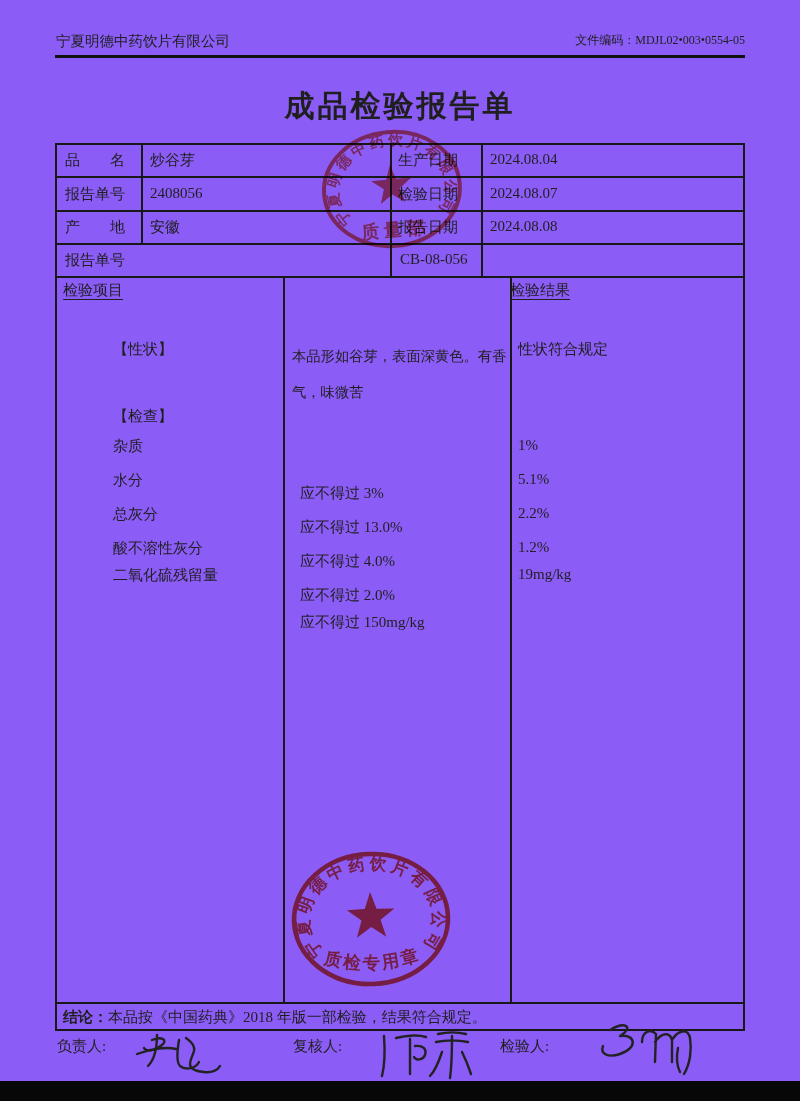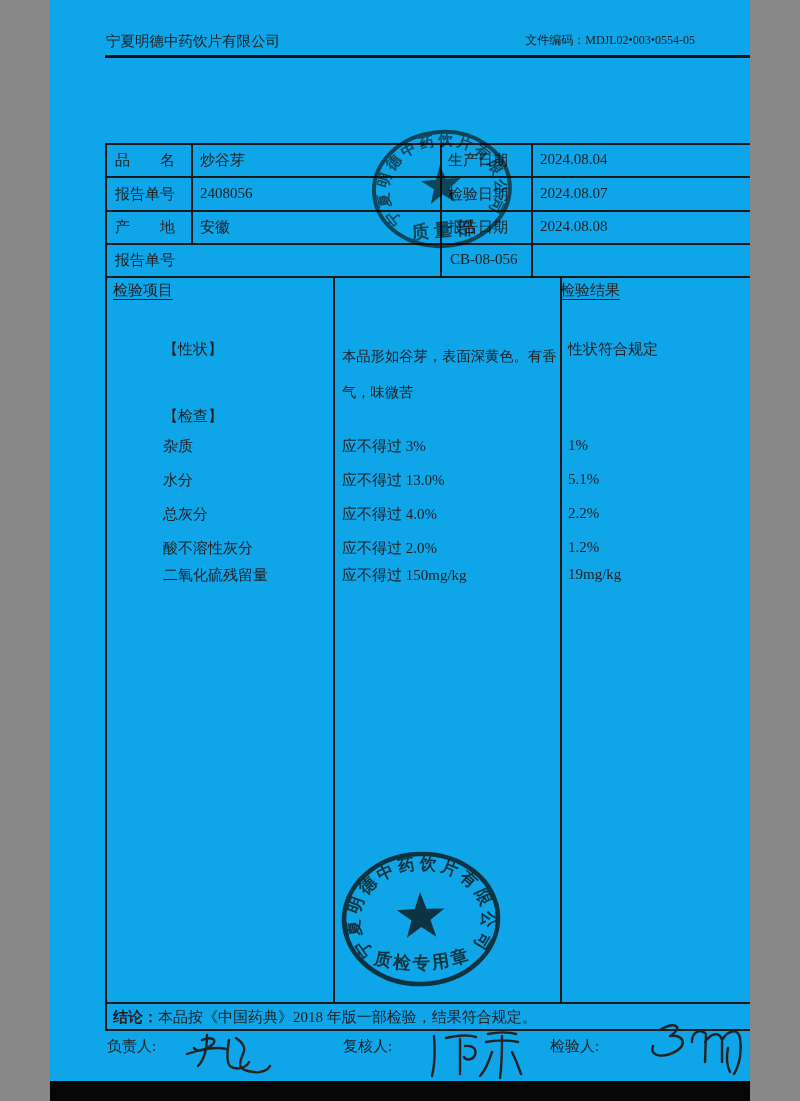--- a/index.html
+++ b/index.html
@@ -1,18 +1,18 @@
 <!DOCTYPE html>
 <html><head>
 <meta charset="utf-8">
 <style>
   html,body{margin:0;padding:0;background:#888;}
   .page{
-    position:relative;width:700px;height:1101px;margin:0 auto;
-    background:#0ea5e9;overflow:hidden;
+    position:relative;width:800px;height:1101px;margin:0 auto;
+    background:#8b5cf6;overflow:hidden;
     font-family:"Liberation Serif","DejaVu Serif",serif;
     color:#1f1f1f;
   }
   .t{position:absolute;white-space:nowrap;font-size:15px;line-height:1.2;}
   
   .hdr-left{left:56px;top:33px;font-size:14.5px;}
   .hdr-right{right:55px;top:33px;font-size:12px;}
   .rule{position:absolute;left:55px;top:55px;width:690px;height:3px;background:#111;}
   .title{
     position:absolute;left:0;top:86px;width:800px;text-align:center;
@@ -22,21 +22,21 @@
   .frame{position:absolute;left:55px;top:143px;width:690px;height:888px;
          border:2px solid #181818;box-sizing:border-box;z-index:1;}
   .hline{position:absolute;left:55px;width:690px;height:2px;background:#181818;z-index:1;}
   .vline{position:absolute;width:2px;background:#181818;z-index:1;}
   
   .col-head{font-size:15.5px;text-decoration:underline;text-underline-offset:4px;}
   .head-std{left:283px;width:227px;text-align:center;}
   .head-res{left:510px;width:235px;text-align:left;}
   .cell{position:absolute;font-size:15px;white-space:nowrap;z-index:2;}
   .item{left:65px;margin-left:48px;}
-  .std{left:292px;}
+  .std{left:300px;margin-top:47px;}
   .res{left:518px;}
   .spec-wrap{left:292px;width:215px;white-space:normal;font-size:14.3px;line-height:35.5px;}
   
   .stamp{position:absolute;mix-blend-mode:multiply;z-index:5;}
   .stamp-top{left:320px;top:128px;transform:rotate(-5deg);opacity:.8;}
   .stamp-bottom{left:288px;top:846px;transform:rotate(-2deg);opacity:.9;}
   .stamp text{font-family:"Liberation Serif","DejaVu Serif",serif;font-weight:bold;}
   
   .sig-label{font-size:15px;}
   .sig{position:absolute;z-index:3;}
@@ -47,20 +47,21 @@
 </style>
 </head>
 <body>
 
 <div class="page">
 
   <div class="t hdr-left">宁夏明德中药饮片有限公司</div>
   <div class="t hdr-right"><span>文件编码：</span><span>MDJL02•003•0554-05</span></div>
   <div class="rule"></div>
 
+  <div class="title">成品检验报告单</div>
 
   <div class="frame"></div>
   <div class="hline" style="top:176px"></div>
   <div class="hline" style="top:210px"></div>
   <div class="hline" style="top:243px"></div>
   <div class="hline" style="top:276px"></div>
   <div class="hline" style="top:1002px"></div>
   <div class="vline" style="left:141px;top:145px;height:98px"></div>
   <div class="vline" style="left:390px;top:145px;height:131px"></div>
   <div class="vline" style="left:481px;top:145px;height:131px"></div>

